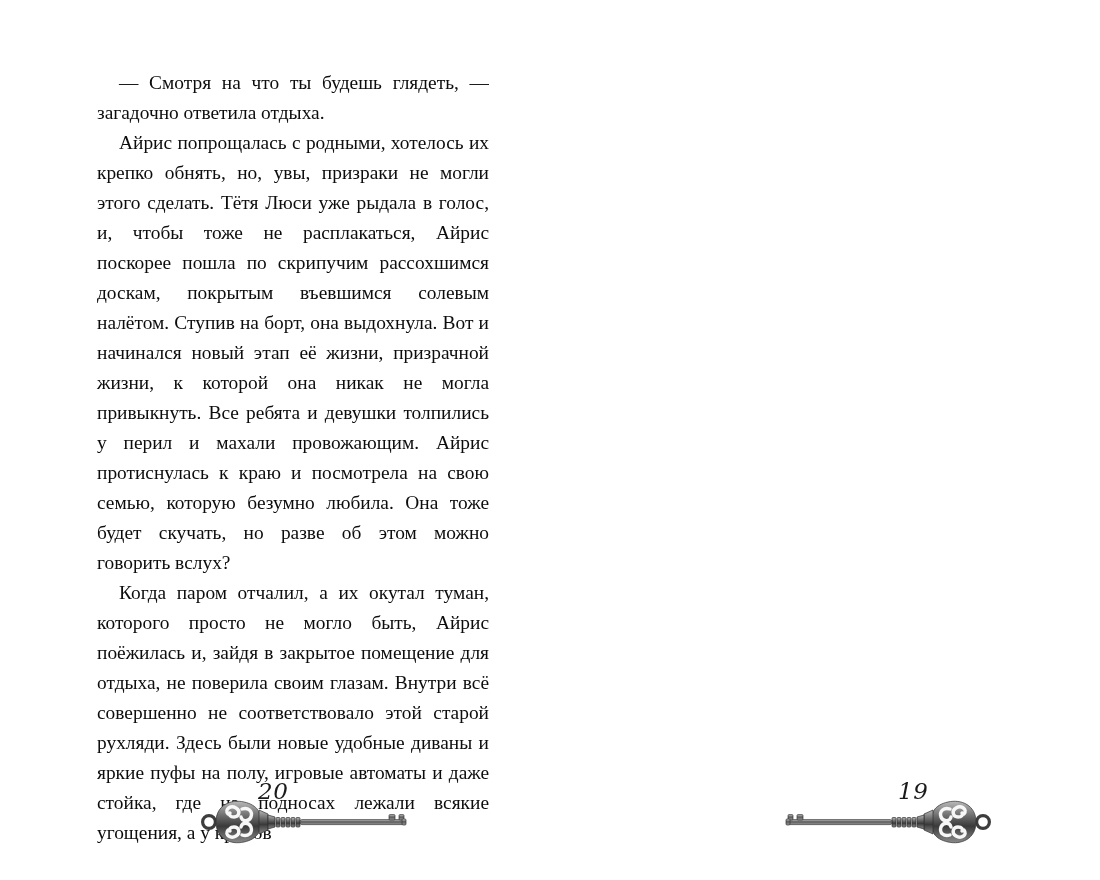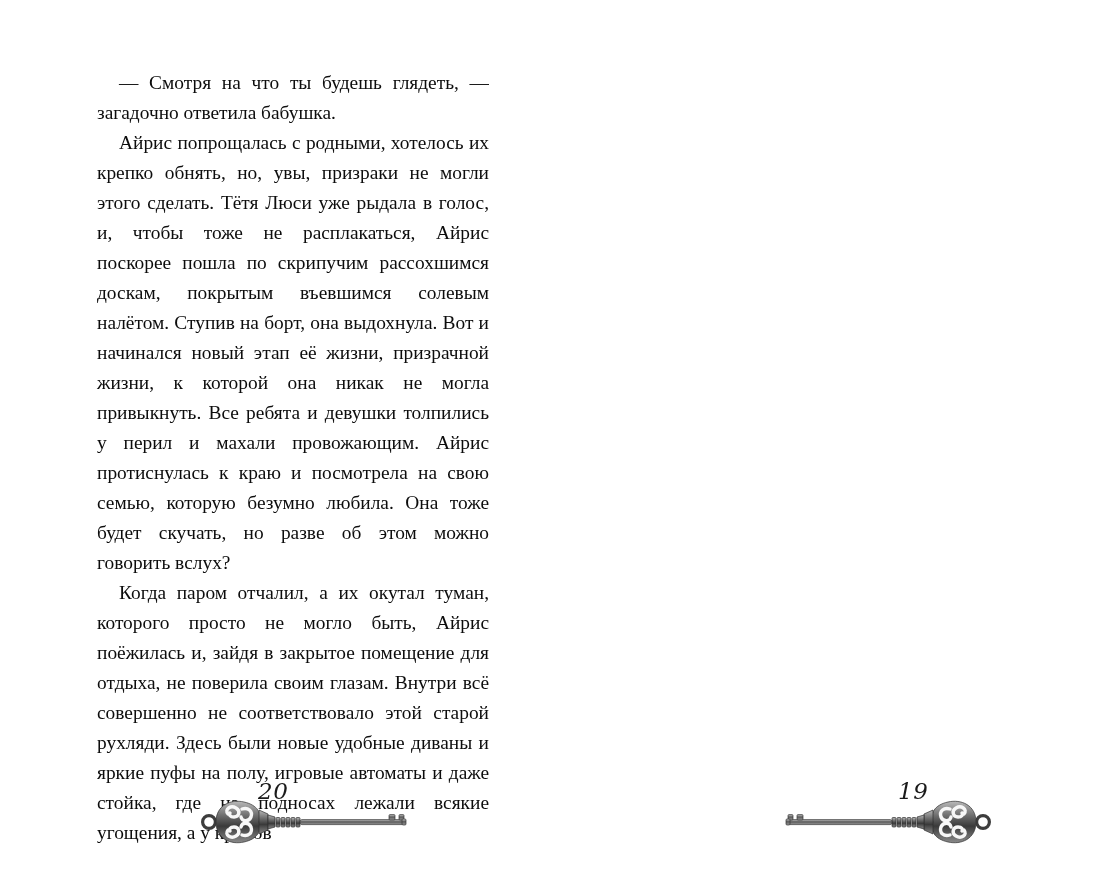--- a/index.html
+++ b/index.html
@@ -92,21 +92,21 @@
   }
   .key-right { transform: scaleX(-1); }
 </style>
 </head>
 <body>
 
 <div class="spread">
 
   <div class="page page-left">
     <div class="text-column">
-      <p class="para">— Смотря на что ты будешь глядеть, — загадочно ответила бабушка.</p>
+      <p class="para">— Смотря на что ты будешь глядеть, — загадочно ответила отдыха.</p>
       <p class="para">Айрис попрощалась с родными, хотелось их крепко обнять, но, увы, призраки не могли этого сделать. Тётя Люси уже рыдала в голос, и, чтобы тоже не расплакаться, Айрис поскорее пошла по скрипучим рассохшимся доскам, покрытым въевшимся солевым налётом. Ступив на борт, она выдохнула. Вот и начинался новый этап её жизни, призрачной жизни, к которой она никак не могла привыкнуть. Все ребята и девушки толпились у перил и махали провожающим. Айрис протиснулась к краю и посмотрела на свою семью, которую безумно любила. Она тоже будет скучать, но разве об этом можно говорить вслух?</p>
       <p class="para">Когда паром отчалил, а их окутал туман, которого просто не могло быть, Айрис поёжилась и, зайдя в закрытое помещение для отдыха, не поверила своим глазам. Внутри всё совершенно не соответствовало этой старой рухляди. Здесь были новые удобные диваны и яркие пуфы на полу, игровые автоматы и даже стойка, где на подносах лежали всякие угощения, а у кранов</p>
     </div>
 
     <div class="page-footer">
       <div class="folio-wrap">
         <div class="folio-num">20</div>
         <svg class="key-svg" viewBox="0 0 230 52">
           <defs>
             <linearGradient id="metalL" x1="0" y1="0" x2="0" y2="1">

